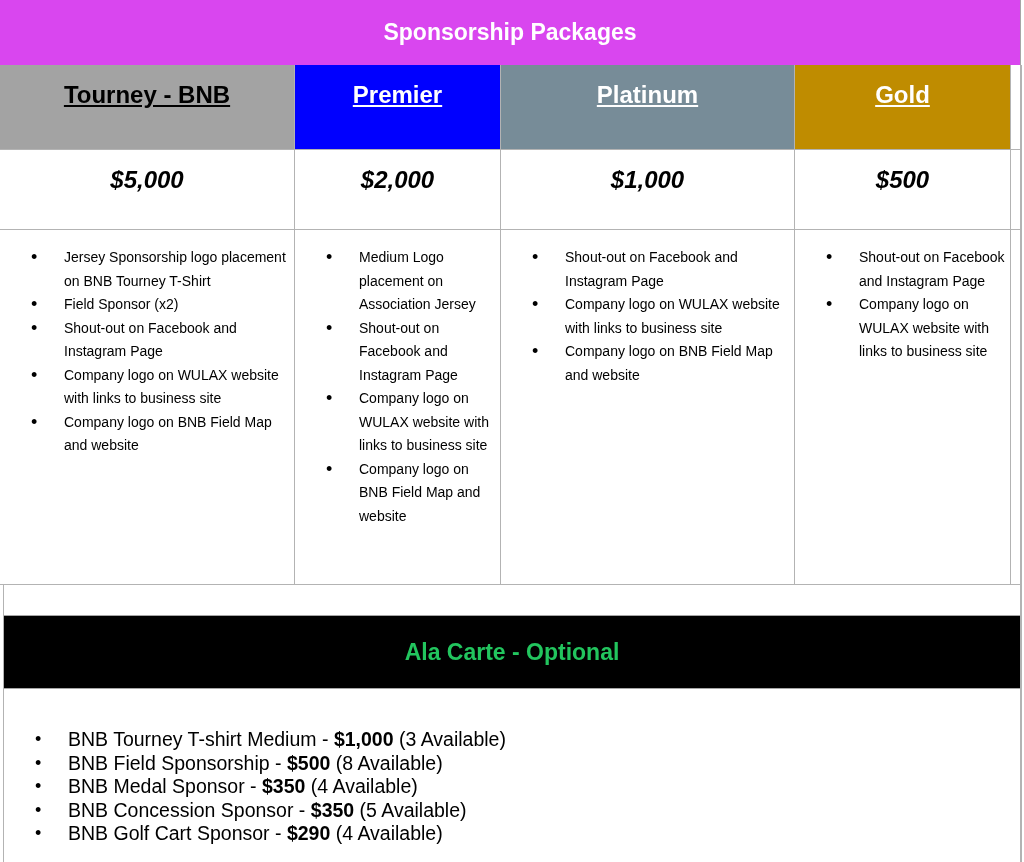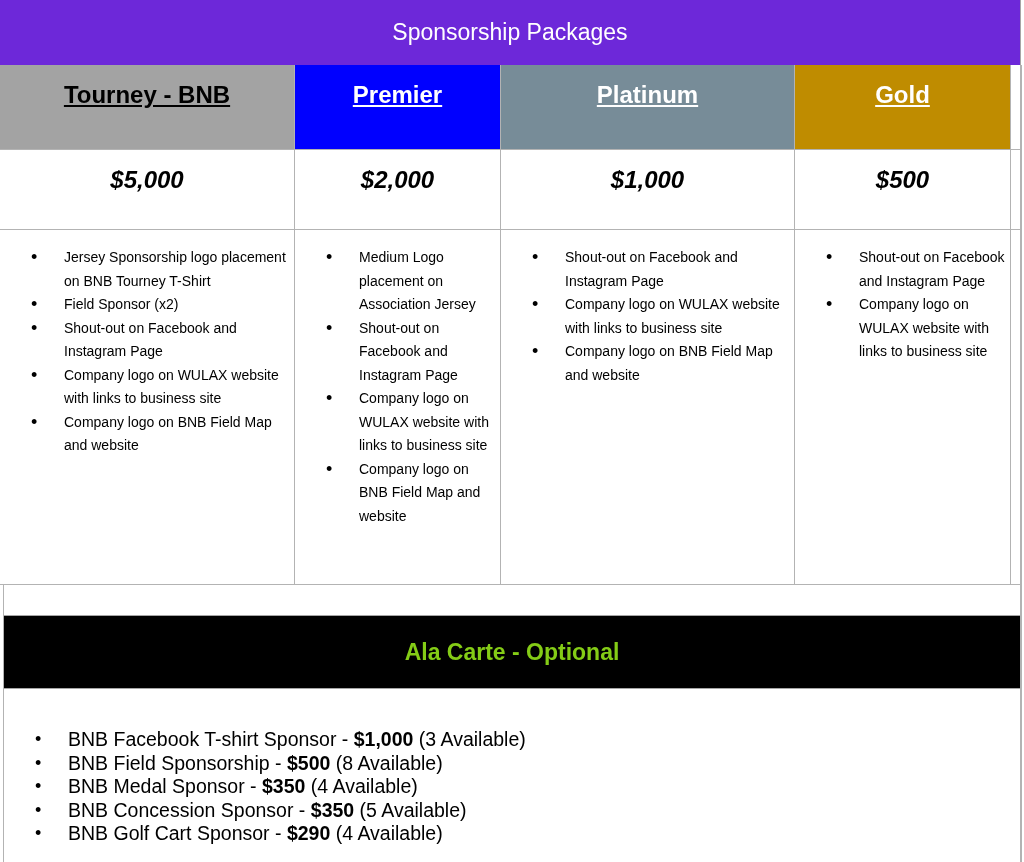--- a/index.html
+++ b/index.html
@@ -1,38 +1,38 @@
 <!DOCTYPE html>
 <html><head>
 <meta charset="utf-8">
 <style>
   html, body { margin: 0; padding: 0; background: #ffffff; }
   body { width: 1024px; height: 862px; overflow: hidden; position: relative;
          font-family: "Liberation Sans", sans-serif; color: #000; }
   .pkg-table { position: absolute; left: 0; top: 0; width: 1021px; }
-  .title-bar { height: 65px; background: #6d28d9; color: #fff; display: flex;
-               align-items: center; justify-content: center; font-weight: normal;
+  .title-bar { height: 65px; background: #d946ef; color: #fff; display: flex;
+               align-items: center; justify-content: center; font-weight: bold;
                font-size: 23px; border-right: 1px solid #a6a6a6; box-sizing: border-box; }
   .row { display: flex; border-bottom: 1.5px solid #b3b3b3; box-sizing: border-box; }
   .cell { box-sizing: border-box; border-right: 1.5px solid #b3b3b3; }
   .c0 { width: 295px; } .c1 { width: 206px; } .c2 { width: 294px; } .c3 { width: 216px; }
   .tier-row { height: 85px; }
   .tier-cell { text-align: center; padding-top: 16px; font-weight: bold; font-size: 24px; }
   .tier-cell span { text-decoration: underline; text-underline-offset: 2px; }
   .price-row { height: 80px; }
   .price-cell { text-align: center; padding-top: 16px; font-weight: bold; font-style: italic; font-size: 24px; }
   .feat-row { height: 355px; }
   .feat-cell ul { margin: 0; padding: 16px 0 0 64px; list-style: none; }
   .feat-cell li { position: relative; font-size: 14px; line-height: 23.5px; }
   .feat-cell li::before { content: "•"; position: absolute; left: -33px; font-size: 18px; }
   .c0 ul { padding-right: 8px; }
   .alacarte { position: absolute; left: 3px; top: 585px; width: 1018px; height: 277px;
               border-left: 1.5px solid #b3b3b3; box-sizing: border-box; }
   .ac-header { position: absolute; left: 0; top: 30px; width: 1016px; height: 74px; background: #000;
-               color: #84cc16; font-weight: bold; font-size: 23px; display: flex; align-items: center;
+               color: #22c55e; font-weight: bold; font-size: 23px; display: flex; align-items: center;
                justify-content: center; border-top: 1.5px solid #a6a6a6; border-bottom: 1.5px solid #a6a6a6;
                box-sizing: border-box; }
   .right-edge { position: absolute; left: 1020px; top: 65px; width: 1.5px; height: 797px; background: #b3b3b3; }
   .ac-list { position: absolute; left: 0; top: 143px; margin: 0; padding: 0 0 0 64px; list-style: none; }
   .ac-list li { position: relative; font-size: 19.5px; line-height: 23.5px; white-space: nowrap; }
   .ac-list li::before { content: "•"; position: absolute; left: -33px; font-size: 18px; }
   .ac-list b { font-weight: bold; }
 </style>
 </head>
 <body>
@@ -94,19 +94,19 @@
         </ul>
     </div>
   </div>
 </div>
 
 <div class="right-edge"></div>
 
 <div class="alacarte">
   <div class="ac-header">Ala Carte - Optional</div>
   <ul class="ac-list">
-    <li><span>BNB Facebook T-shirt Sponsor - </span><b>$1,000</b><span> (3 Available)</span></li>
+    <li><span>BNB Tourney T-shirt Medium - </span><b>$1,000</b><span> (3 Available)</span></li>
     <li><span>BNB Field Sponsorship - </span><b>$500</b><span> (8 Available)</span></li>
     <li><span>BNB Medal Sponsor - </span><b>$350</b><span> (4 Available)</span></li>
     <li><span>BNB Concession Sponsor - </span><b>$350</b><span> (5 Available)</span></li>
     <li><span>BNB Golf Cart Sponsor - </span><b>$290</b><span> (4 Available)</span></li>
   </ul>
 </div>
 
 </body></html>

